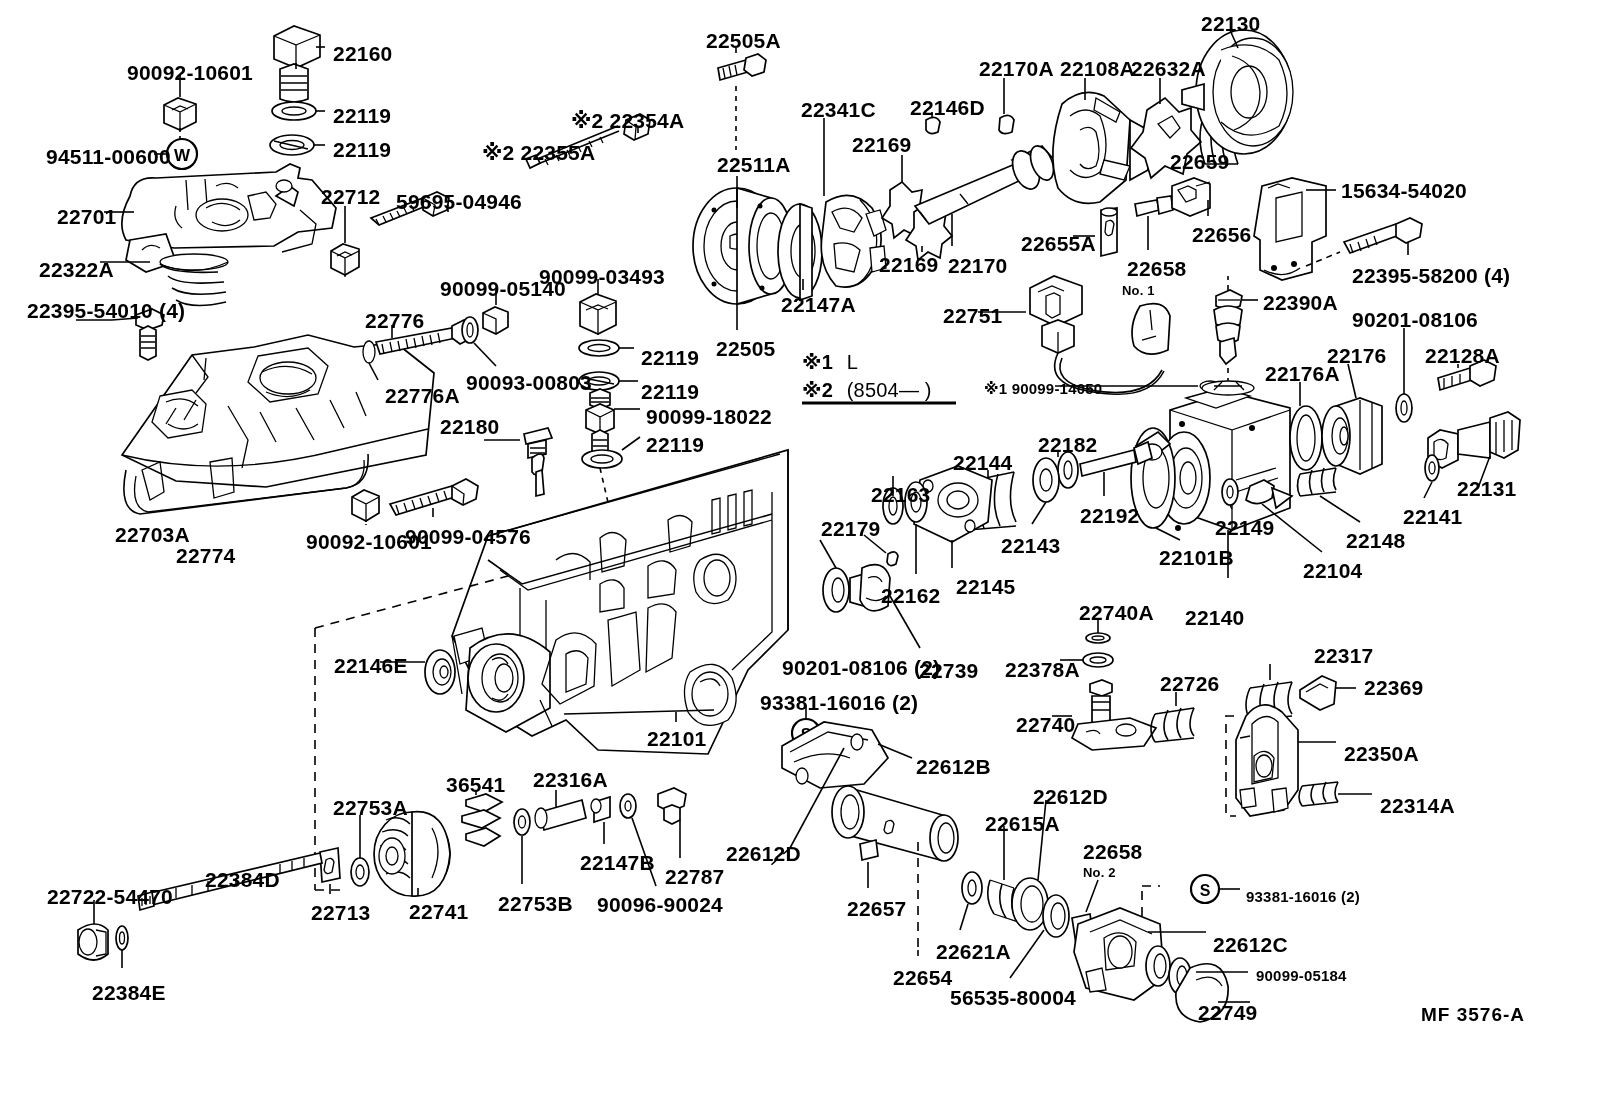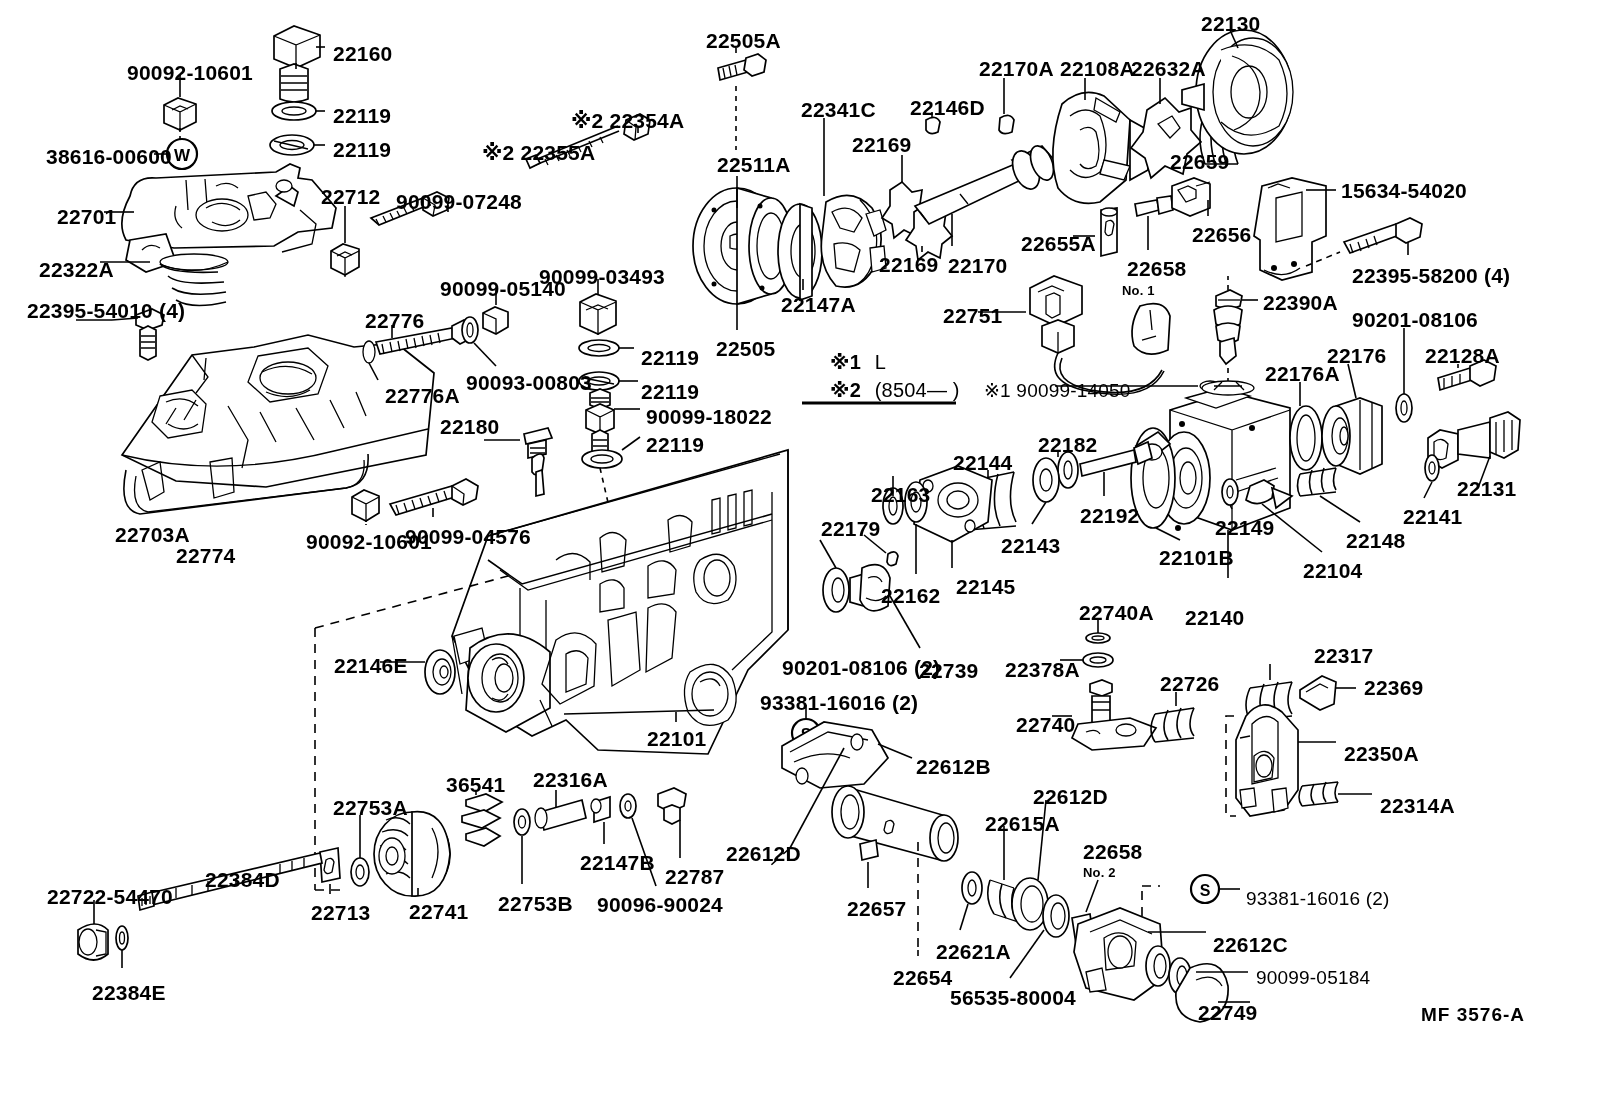--- a/index.html
+++ b/index.html
@@ -13,22 +13,22 @@
   .lbl{
     position:absolute;
     font-size:21px;
     font-weight:bold;
     color:#000;
     white-space:nowrap;
     letter-spacing:0.2px;
     line-height:1;
   }
   .lbl.sm{font-size:13px;font-weight:bold;}
-  .lbl.note{font-size:20px;font-weight:bold;margin-left:28px;}
-  .lbl.smnum{font-size:19px;font-weight:normal;}
+  .lbl.note{font-size:20px;font-weight:bold;}
+  .lbl.smnum{font-size:15px;font-weight:bold;}
   .lbl.id{font-size:19px;font-weight:bold;letter-spacing:1px;}
   svg.art{position:absolute;left:0;top:0;width:1608px;height:1098px;}
   .ln{stroke:#000;stroke-width:1.6;fill:none;}
   .ln2{stroke:#000;stroke-width:1.3;fill:none;}
   .dash{stroke:#000;stroke-width:1.6;fill:none;stroke-dasharray:9 7;}
   .pw{fill:#fff;stroke:#000;stroke-width:1.7;}
   .pw2{fill:#fff;stroke:#000;stroke-width:1.3;}
   .pk{fill:#000;}
   .scirc{fill:#fff;stroke:#000;stroke-width:2.2;}
   .underln{stroke:#000;stroke-width:3;}
@@ -749,25 +749,25 @@
     <line class="ln" x1="1230" y1="505" x2="1232" y2="509"></line>
 
     <line class="underln" x1="802" y1="403" x2="956" y2="403"></line>
 
   </svg>
 
   <div class="lbl" style="left:127px;top:62px">90092-10601</div>
   <div class="lbl" style="left:333px;top:43px">22160</div>
   <div class="lbl" style="left:333px;top:105px">22119</div>
   <div class="lbl" style="left:333px;top:139px">22119</div>
-  <div class="lbl" style="left:46px;top:146px">38616-00600</div>
+  <div class="lbl" style="left:46px;top:146px">94511-00600</div>
   <div class="lbl" style="left:57px;top:206px">22701</div>
   <div class="lbl" style="left:39px;top:259px">22322A</div>
   <div class="lbl" style="left:321px;top:186px">22712</div>
-  <div class="lbl" style="left:396px;top:191px">90099-07248</div>
+  <div class="lbl" style="left:396px;top:191px">59695-04946</div>
   <div class="lbl" style="left:27px;top:300px">22395-54010 (4)</div>
   <div class="lbl" style="left:365px;top:310px">22776</div>
   <div class="lbl" style="left:440px;top:278px">90099-05140</div>
   <div class="lbl" style="left:385px;top:385px">22776A</div>
   <div class="lbl" style="left:466px;top:372px">90093-00803</div>
   <div class="lbl" style="left:115px;top:524px">22703A</div>
   <div class="lbl" style="left:176px;top:545px">22774</div>
   <div class="lbl" style="left:306px;top:531px">90092-10601</div>
   <div class="lbl" style="left:405px;top:526px">90099-04576</div>
   <div class="lbl" style="left:440px;top:416px">22180</div>

